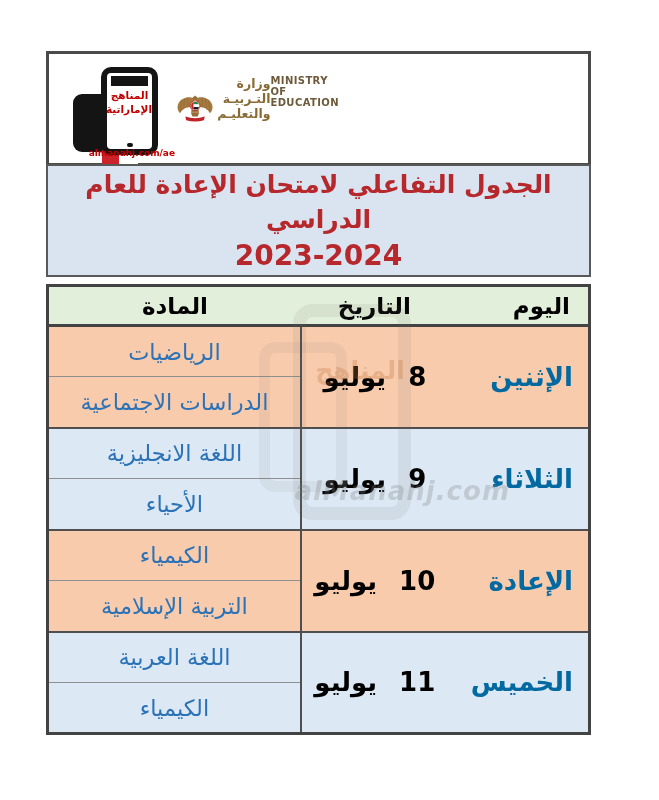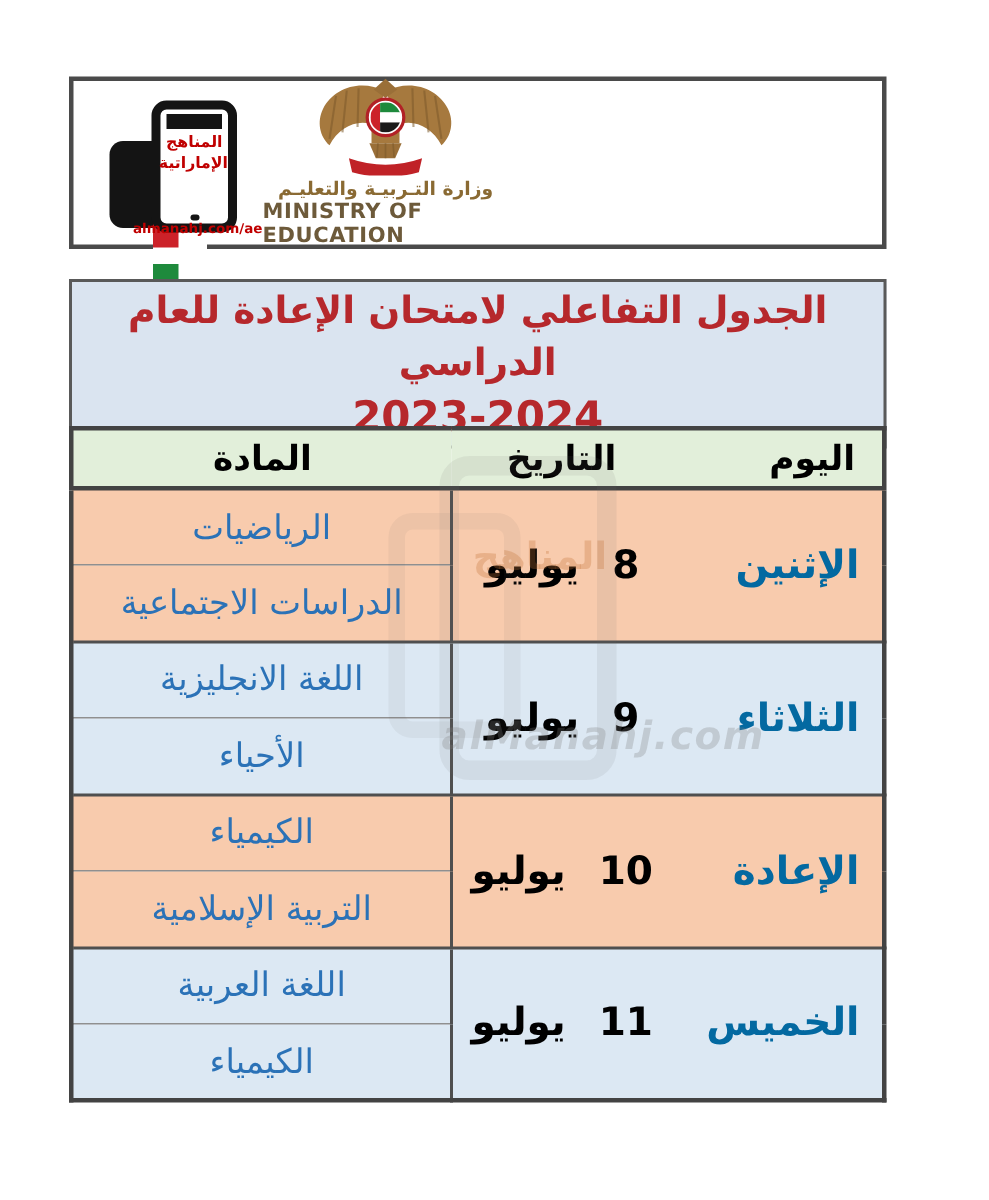--- a/index.html
+++ b/index.html
@@ -49,28 +49,28 @@
   .brand-site {
     position: absolute; left: 0; bottom: 5px; width: 126px;
     text-align: right; color: #c00000; font-weight: bold; font-size: 9px;
   }
 
   
   .title-block { flex: 1; text-align: center; direction: rtl; padding-bottom: 4px; }
   .title-line { color: #0a0a0a; font-weight: bold; font-size: 33px; line-height: 1.55; }
 
   
-  .ministry { width: 170px; flex: none; display: flex; flex-direction: column;
-              align-items: center; padding: 4px 6px 6px 0; }
+  .ministry { width: 170px; flex: none; display: flex; flex-direction: row;
+              align-items: flex-start; padding: 4px 6px 6px 0; }
   .min-ar { color: #8a6a33; font-weight: bold; font-size: 12.5px; direction: rtl; margin-top: 1px; }
-  .min-en { color: #6d5a3a; font-weight: bold; font-size: 14px; letter-spacing: .4px; }
+  .min-en { color: #6d5a3a; font-weight: bold; font-size: 10px; letter-spacing: .4px; }
 
   
   .subtitle-box {
-    position: absolute; left: 46px; top: 186px;
+    position: absolute; left: 46px; top: 164px;
     width: 545px; height: 113px;
     background: #dae4f0; border: 2px solid #595959;
     display: flex; flex-direction: column; justify-content: center; 
     direction: rtl; text-align: center;
   }
   .subtitle-line1 { color: #b6282c; font-weight: bold; font-size: 25px; line-height: 1.4; }
   .subtitle-line2 { color: #b6282c; font-weight: bold; font-size: 28px; line-height: 1.35; }
 
   
   .table-wrap { position: absolute; left: 46px; top: 284px; width: 545px; }

